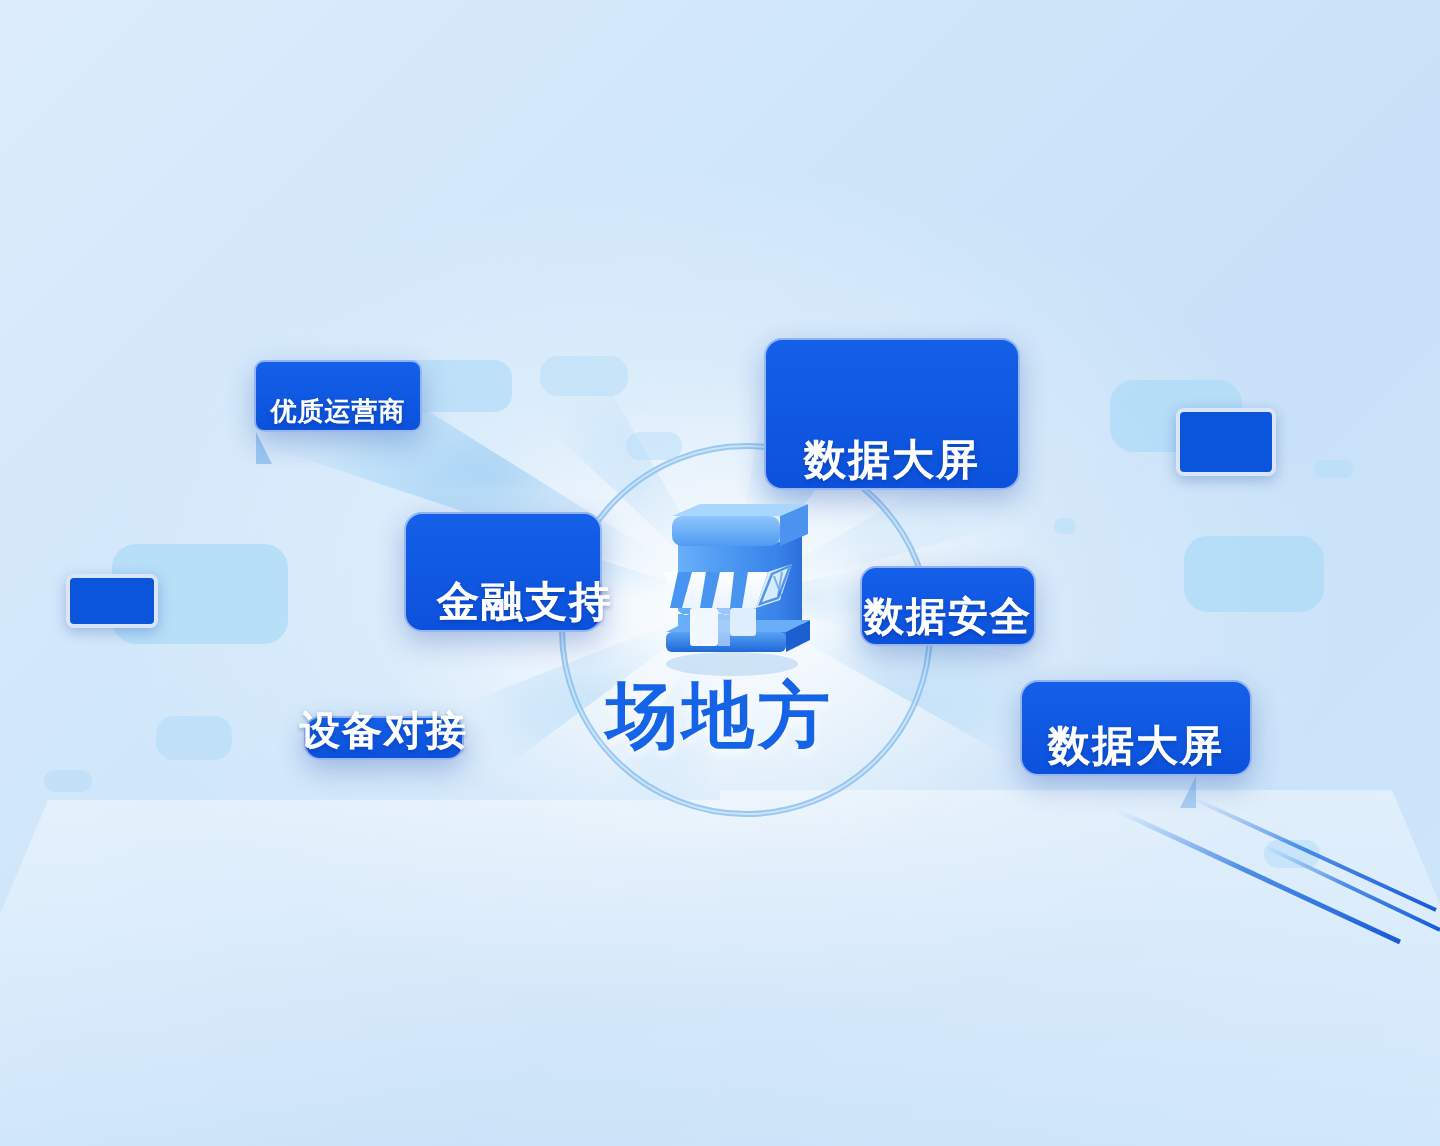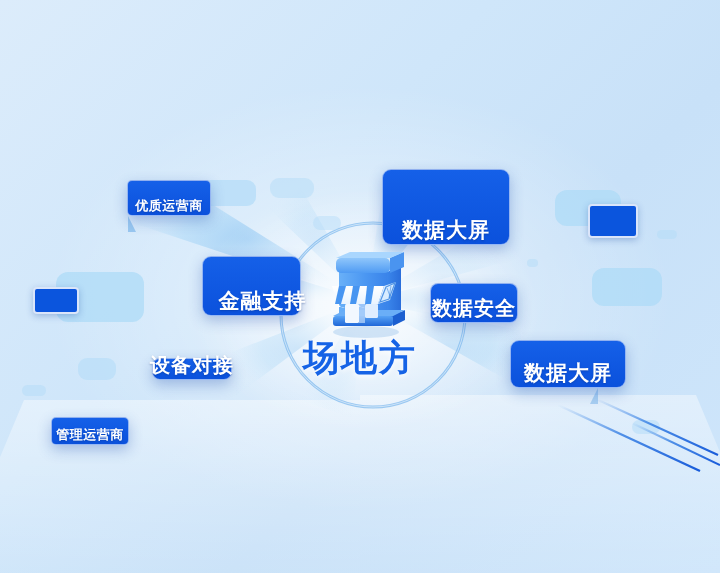--- a/index.html
+++ b/index.html
@@ -190,23 +190,20 @@
   </div>
 
   <div class="card lg" style="left:510px; top:340px; width:116px; height:48px;">
     <span>数据大屏</span>
   </div>
 
   <div class="card md" style="left:152px; top:358px; width:80px; height:22px;">
     <span>设备对接</span>
   </div>
 
-  <div class="card sm" style="left:51px; top:417px; width:78px; height:28px;">
-    <span>管理运营商</span>
-  </div>
 
   <svg id="center-icon" viewBox="0 0 106 92">
     <defs>
       <linearGradient id="roofG" x1="0" y1="0" x2="0" y2="1">
         <stop offset="0%" stop-color="#8fc6fb"></stop>
         <stop offset="100%" stop-color="#4f9bf3"></stop>
       </linearGradient>
       <linearGradient id="bodyG" x1="0" y1="0" x2="1" y2="0">
         <stop offset="0%" stop-color="#69b0f8"></stop>
         <stop offset="55%" stop-color="#4b97f2"></stop>

